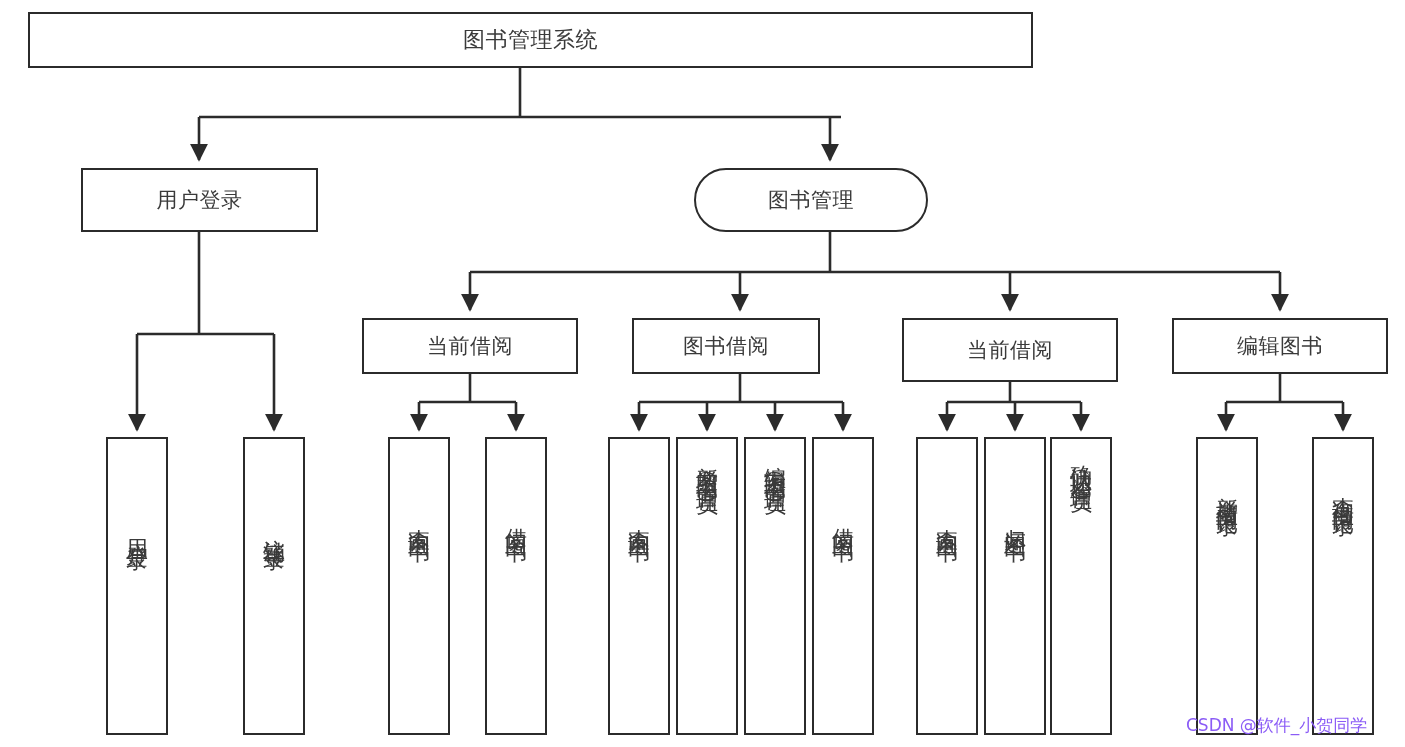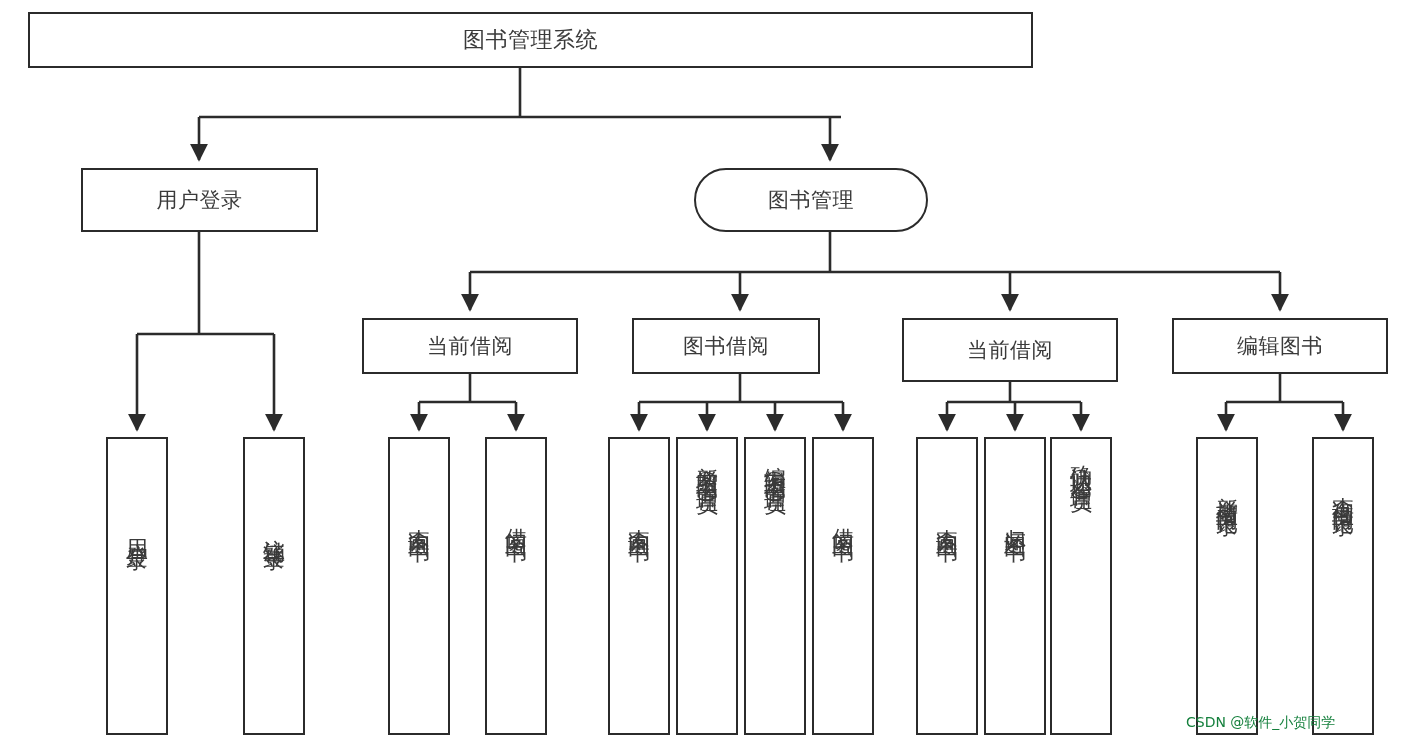--- a/index.html
+++ b/index.html
@@ -58,22 +58,22 @@
     letter-spacing:4px;
     line-height:1;
   }
   .node.v.tall .label{
     padding-top:0;
   }
   .watermark{
     position:absolute;
     left:1186px;
     top:714px;
-    font-size:14px;
-    color:#15803d;
+    font-size:17px;
+    color:#8b5cf6;
     white-space:nowrap;
     z-index:3;
     font-family:"DejaVu Sans","Liberation Sans",sans-serif;
   }
 </style>
 </head>
 <body>
 
 <div id="canvas">
 

